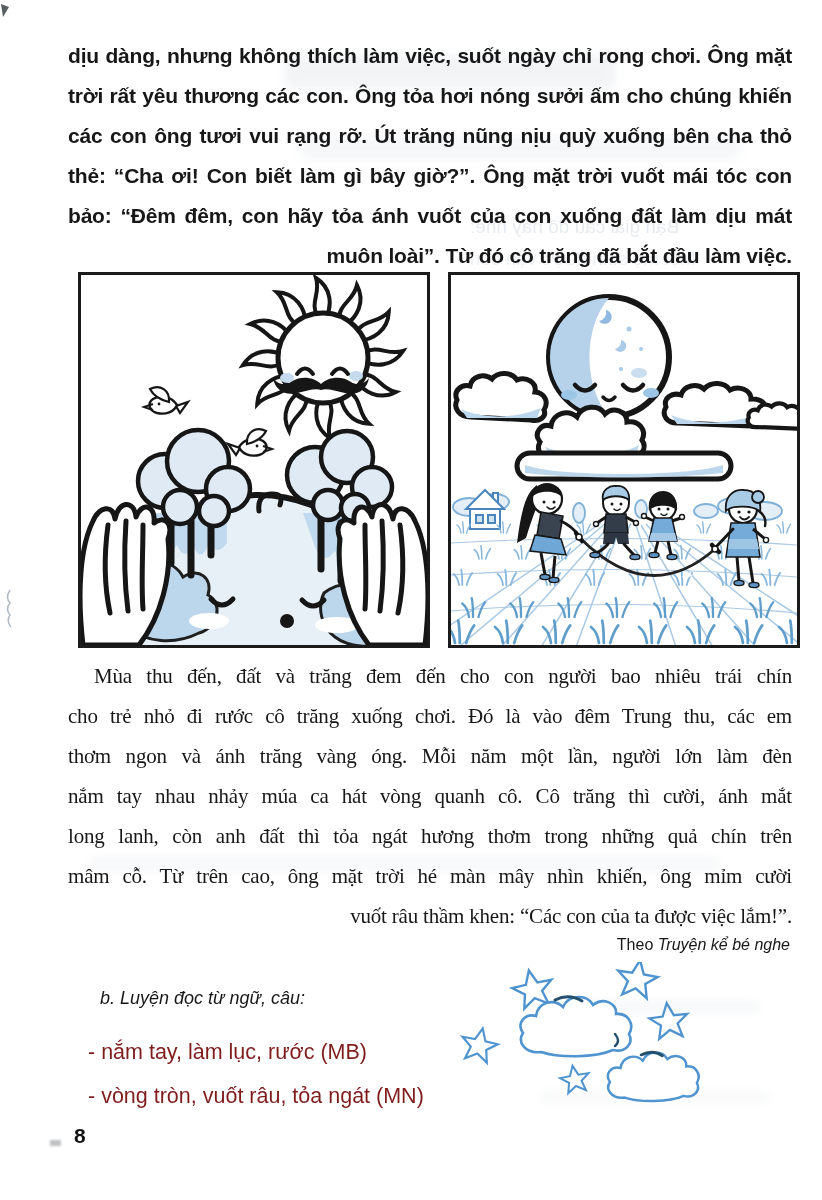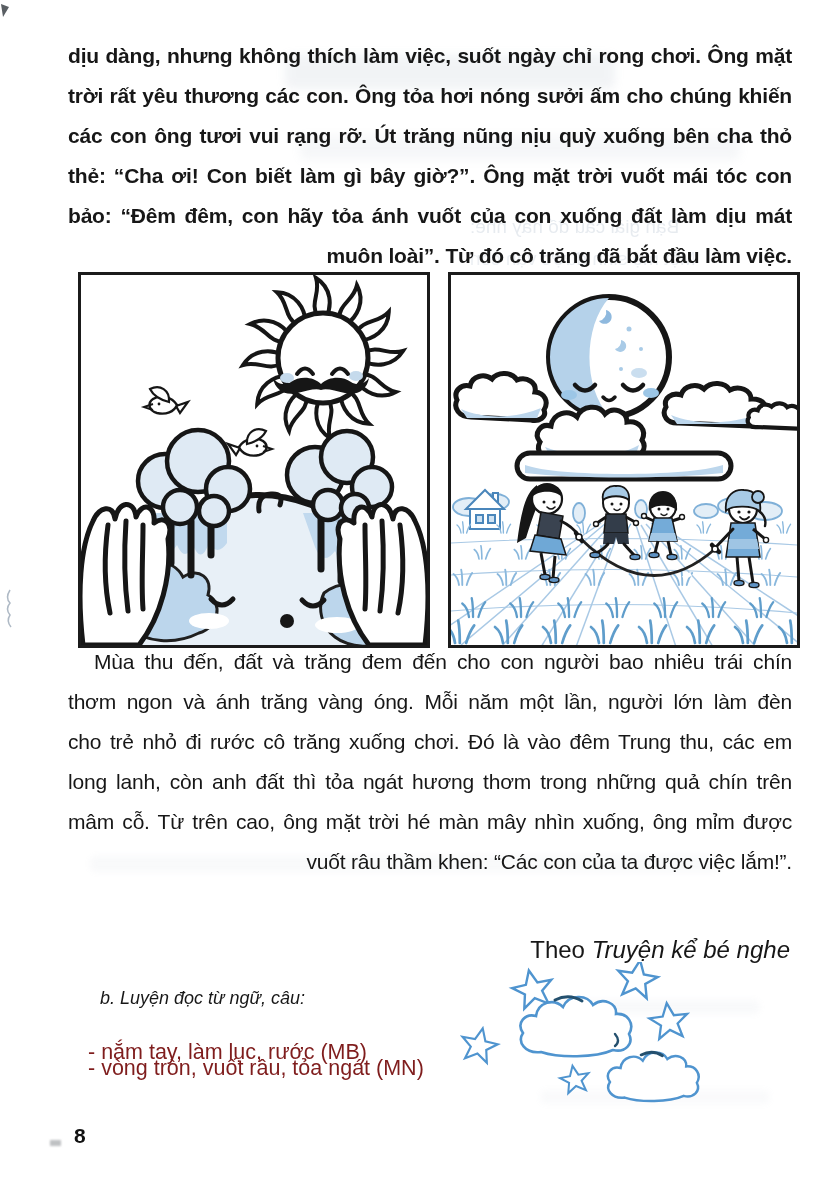--- a/index.html
+++ b/index.html
@@ -11,27 +11,27 @@
         letter-spacing:-0.2px;color:#171717;}
   .jl{text-align:justify;text-align-last:justify;}
   .jl-last{text-align:right;}
   .indent{text-indent:26px;}
   
   .panel{position:absolute;top:272px;height:376px;width:352px;border:3px solid #1b1b1b;
          background:#fff;box-sizing:border-box;overflow:hidden;}
   .panel-left{left:78px;}
   .panel-right{left:448px;}
   
-  .attribution{position:absolute;top:936px;right:32px;font-size:24px;color:#171717;}
+  .attribution{position:absolute;top:936px;right:32px;font-size:16px;color:#171717;}
   .attribution .src{font-style:italic;}
   
   .ex-heading{position:absolute;left:100px;top:988px;font-size:18px;font-style:italic;color:#171717;}
   .ex-item{position:absolute;left:88px;font-size:21.5px;color:#7f1d1d;}
   .ex-item-1{top:1040px;}
-  .ex-item-2{top:1056px;}
+  .ex-item-2{top:1084px;}
   
   .deco{position:absolute;left:455px;top:962px;}
   
   .page-num{position:absolute;left:74px;top:1124px;font-size:21px;font-weight:bold;color:#111;}
   
   .band{position:absolute;background:#a7b3c2;border-radius:6px;filter:blur(5px);}
   .bleed{position:absolute;color:#7d93ad;transform:scaleX(-1);filter:blur(0.6px);
          font-size:19px;white-space:nowrap;}
   .artifact{position:absolute;}
 </style>
@@ -361,26 +361,27 @@
           <use href="#tf" transform="translate(100,368) scale(1.6)"></use>
           <use href="#tf" transform="translate(148,368) scale(1.6)"></use>
           <use href="#tf" transform="translate(196,368) scale(1.6)"></use>
           <use href="#tf" transform="translate(244,368) scale(1.6)"></use>
           <use href="#tf" transform="translate(292,368) scale(1.6)"></use>
           <use href="#tf" transform="translate(336,368) scale(1.6)"></use>
       </g>
     </svg>
   </div>
 
-  <div class="para" style="top:642px;">
+  <div class="para" style="top:656px;font-family:Liberation Serif, serif;">
     <div class="jl indent">Mùa thu đến, đất và trăng đem đến cho con người bao nhiêu trái chín</div>
+    <div class="jl">cho trẻ nhỏ đi rước cô trăng xuống chơi. Đó là vào đêm Trung thu, các em</div>
     <div class="jl">thơm ngon và ánh trăng vàng óng. Mỗi năm một lần, người lớn làm đèn</div>
-    <div class="jl">cho trẻ nhỏ đi rước cô trăng xuống chơi. Đó là vào đêm Trung thu, các em</div>
+    <div class="jl">nắm tay nhau nhảy múa ca hát vòng quanh cô. Cô trăng thì cười, ánh mắt</div>
     <div class="jl">long lanh, còn anh đất thì tỏa ngát hương thơm trong những quả chín trên</div>
-    <div class="jl">mâm cỗ. Từ trên cao, ông mặt trời hé màn mây nhìn xuống, ông mỉm được</div>
+    <div class="jl">mâm cỗ. Từ trên cao, ông mặt trời hé màn mây nhìn khiến, ông mỉm cười</div>
     <div class="jl-last">vuốt râu thầm khen: “Các con của ta được việc lắm!”.</div>
   </div>
 
   <div class="attribution">
     <span>Theo </span><span class="src">Truyện kể bé nghe</span>
   </div>
 
   <div class="ex-heading">b. Luyện đọc từ ngữ, câu:</div>
   <div class="ex-item ex-item-1">- nắm tay, làm lục, rước (MB)</div>
   <div class="ex-item ex-item-2">- vòng tròn, vuốt râu, tỏa ngát (MN)</div>

